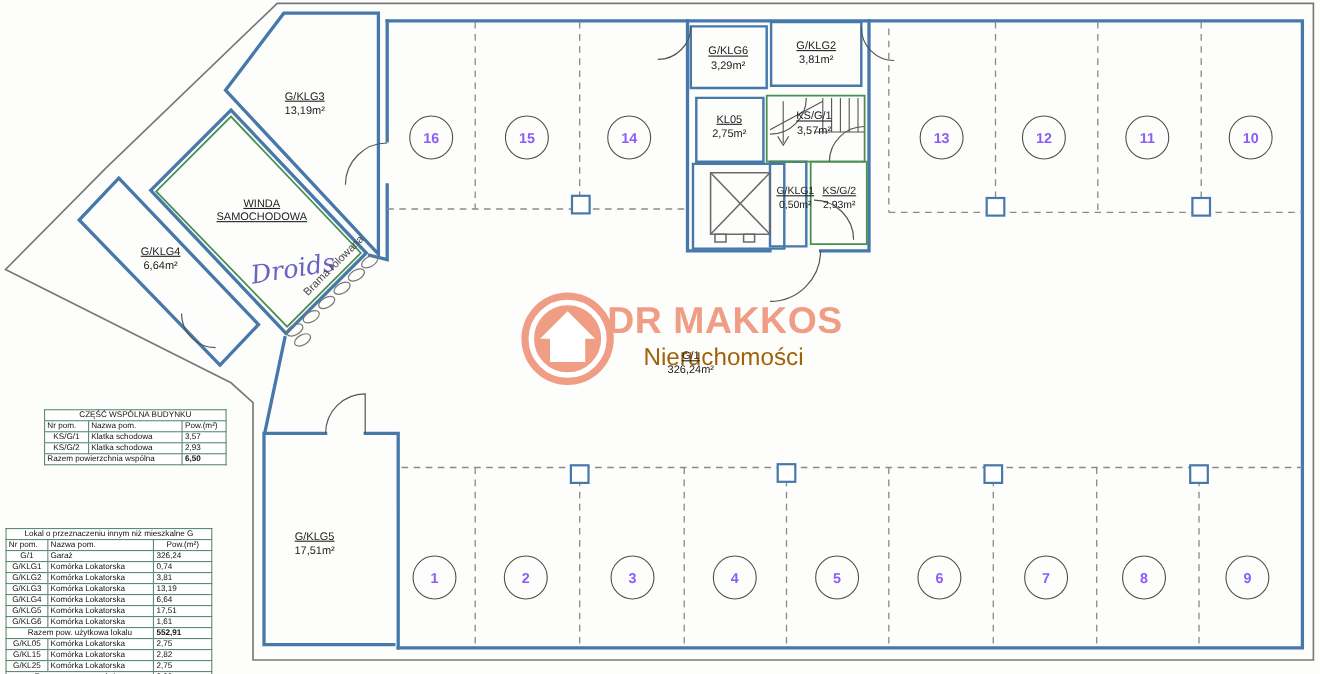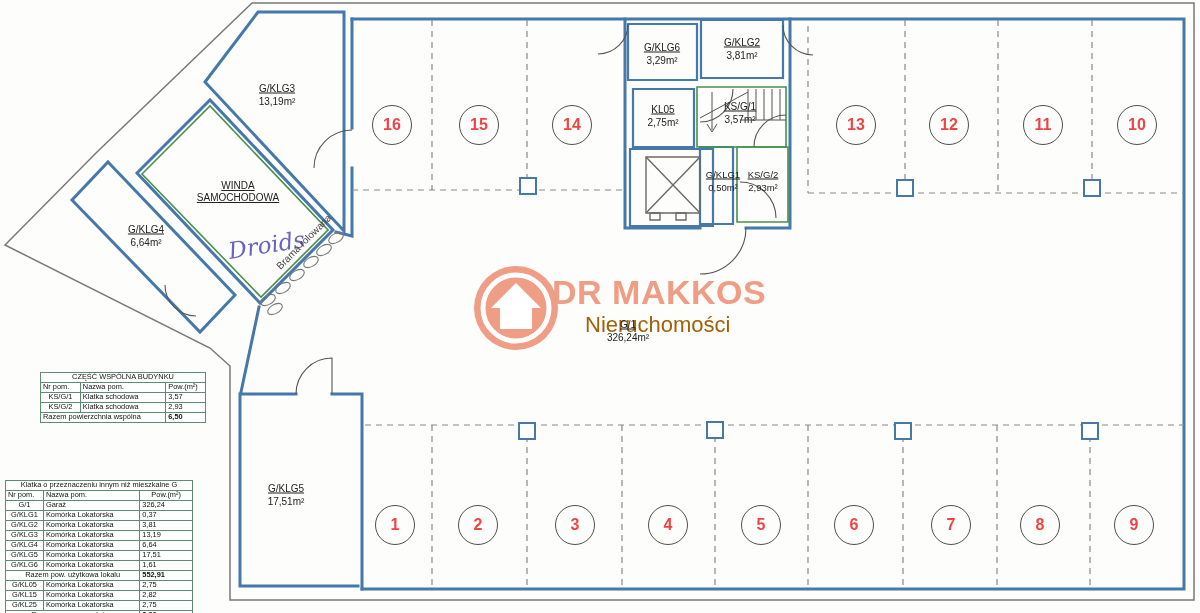--- a/index.html
+++ b/index.html
@@ -5,21 +5,21 @@
   html,body{margin:0;padding:0;background:#ffffff;}
   #canvas{position:relative;width:1200px;height:613px;background:#fdfdfc;overflow:hidden;
           font-family:"Liberation Sans",sans-serif;}
   svg{position:absolute;left:0;top:0;}
   .lbl{position:absolute;transform:translate(-50%,-50%);text-align:center;color:#222;
        font-size:10px;line-height:12px;white-space:nowrap;}
   .rid{display:block;text-decoration:underline;font-weight:400;}
   .rarea{display:block;margin-top:1px;}
   .spot{position:absolute;width:38px;height:38px;border:1.6px solid #4f4f4f;border-radius:50%;
         transform:translate(-50%,-50%);display:flex;align-items:center;justify-content:center;
-        font-size:16px;font-weight:700;color:#ef4444;background:transparent;}
+        font-size:13px;font-weight:700;color:#8b5cf6;background:transparent;}
   
   #logo{position:absolute;left:473px;top:265px;width:420px;height:95px;text-align:center;}
   #logo-title{position:absolute;left:79px;top:8px;font-size:34px;font-weight:800;
               letter-spacing:0.5px;color:#ef9d85;}
   #logo-sub{position:absolute;left:112px;top:47px;font-size:22px;font-weight:400;color:#a16207;}
   
   #handwriting{position:absolute;left:228px;top:232px;font-family:"DejaVu Serif",serif;
                font-style:italic;font-size:23px;color:#6b63c0;transform:rotate(-9deg);}
   #gate-label{position:absolute;left:278px;top:262px;font-size:10px;color:#444;
               transform:rotate(-45deg);transform-origin:left center;}
@@ -236,36 +236,36 @@
     </table>
 
   <table id="table-lokal" class="ptable">
     <colgroup>
         <col style="width:38px">
         <col style="width:97px">
         <col style="width:53px">
       </colgroup>
     <tbody>
         <tr>
-          <td class="title" colspan="3">Klatka o przeznaczeniu innym niż mieszkalne G</td>
+          <td class="title" colspan="3">Lokal o przeznaczeniu innym niż mieszkalne G</td>
         </tr>
     <tr>
       <td>Nr pom.</td>
       <td>Nazwa pom.</td>
       <td class="ctr">Pow.(m²)</td>
     </tr>
     <tr>
       <td class="ctr">G/1</td>
       <td>Garaż</td>
       <td class="num">326,24</td>
     </tr>
     <tr>
       <td class="ctr">G/KLG1</td>
       <td>Komórka Lokatorska</td>
-      <td class="num">0,37</td>
+      <td class="num">0,74</td>
     </tr>
     <tr>
       <td class="ctr">G/KLG2</td>
       <td>Komórka Lokatorska</td>
       <td class="num">3,81</td>
     </tr>
     <tr>
       <td class="ctr">G/KLG3</td>
       <td>Komórka Lokatorska</td>
       <td class="num">13,19</td>

